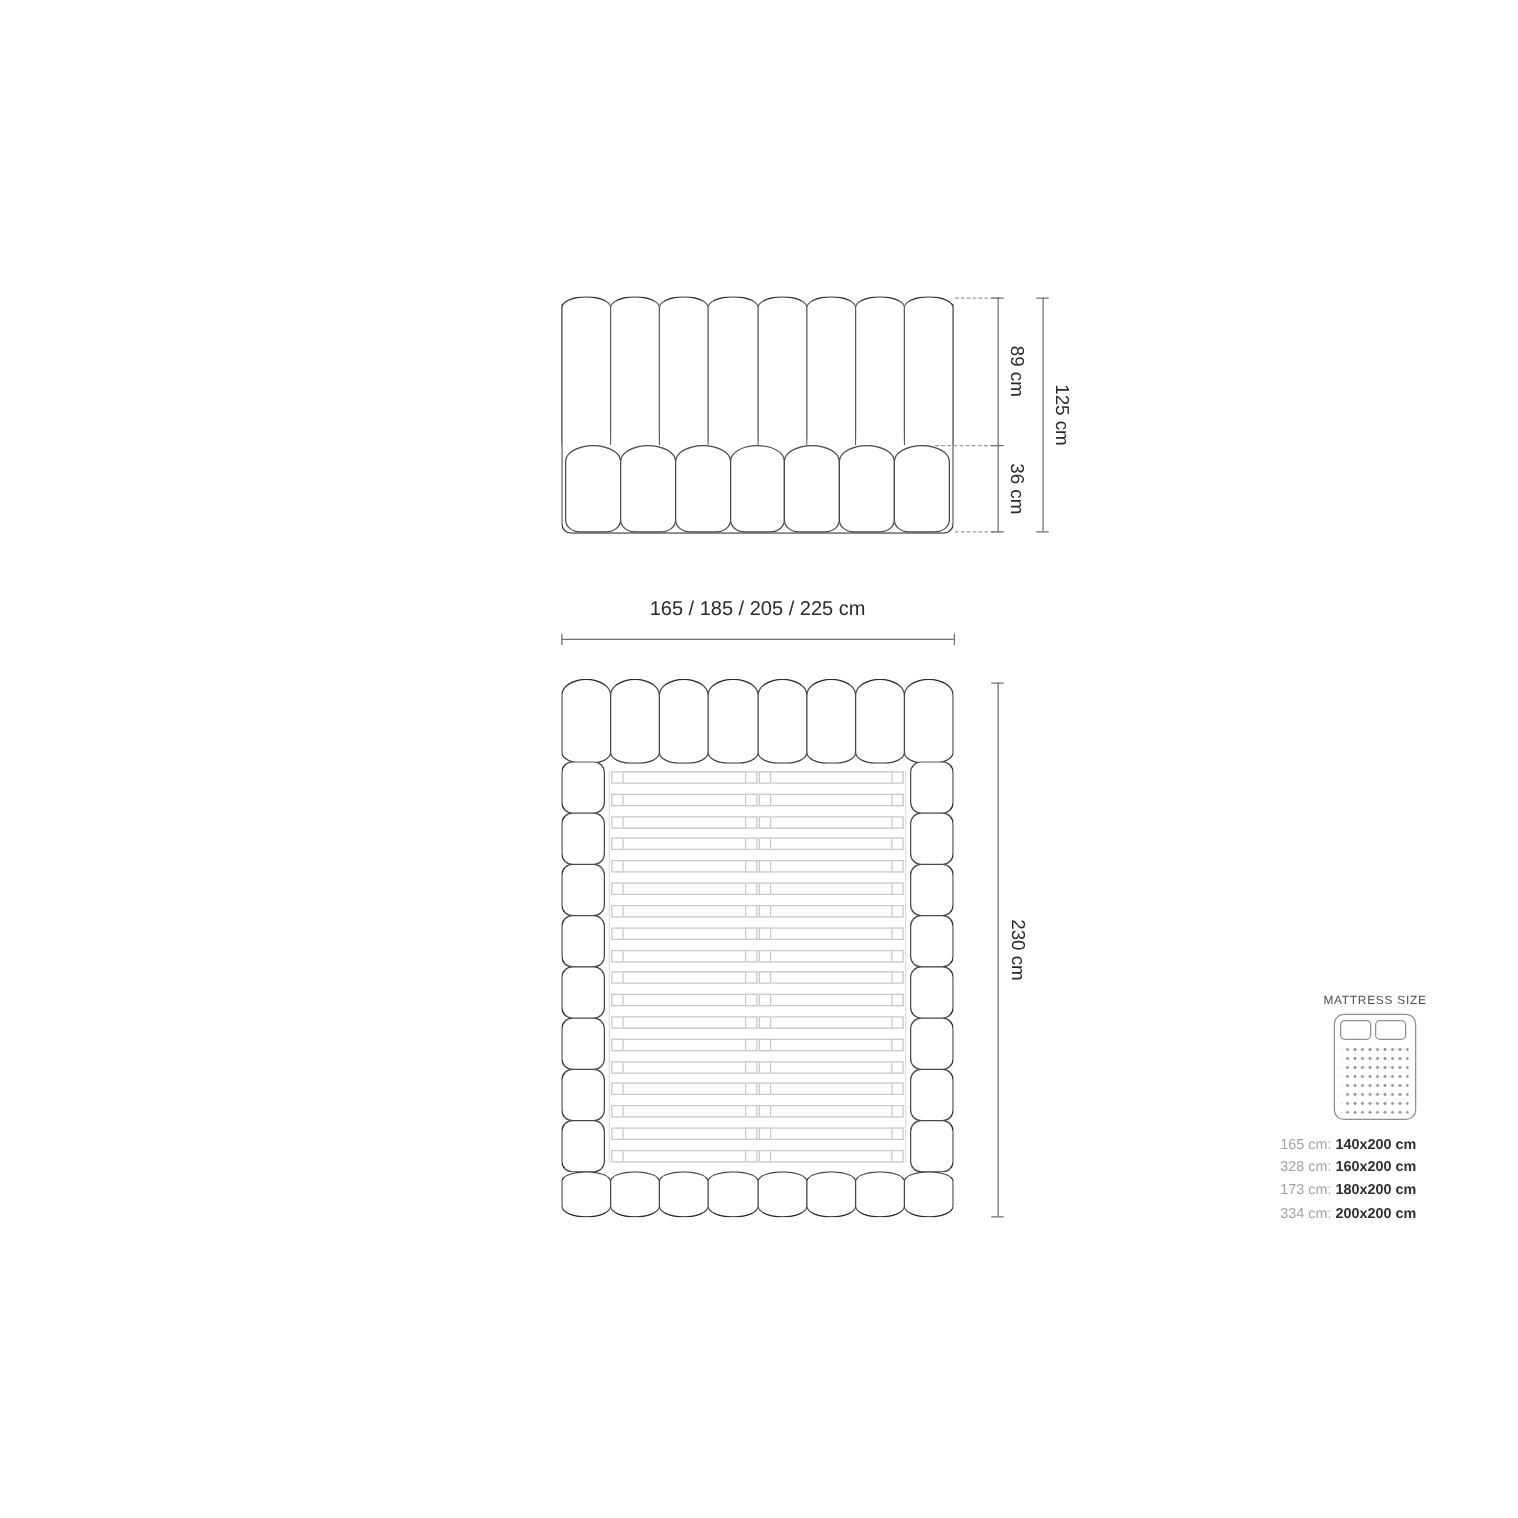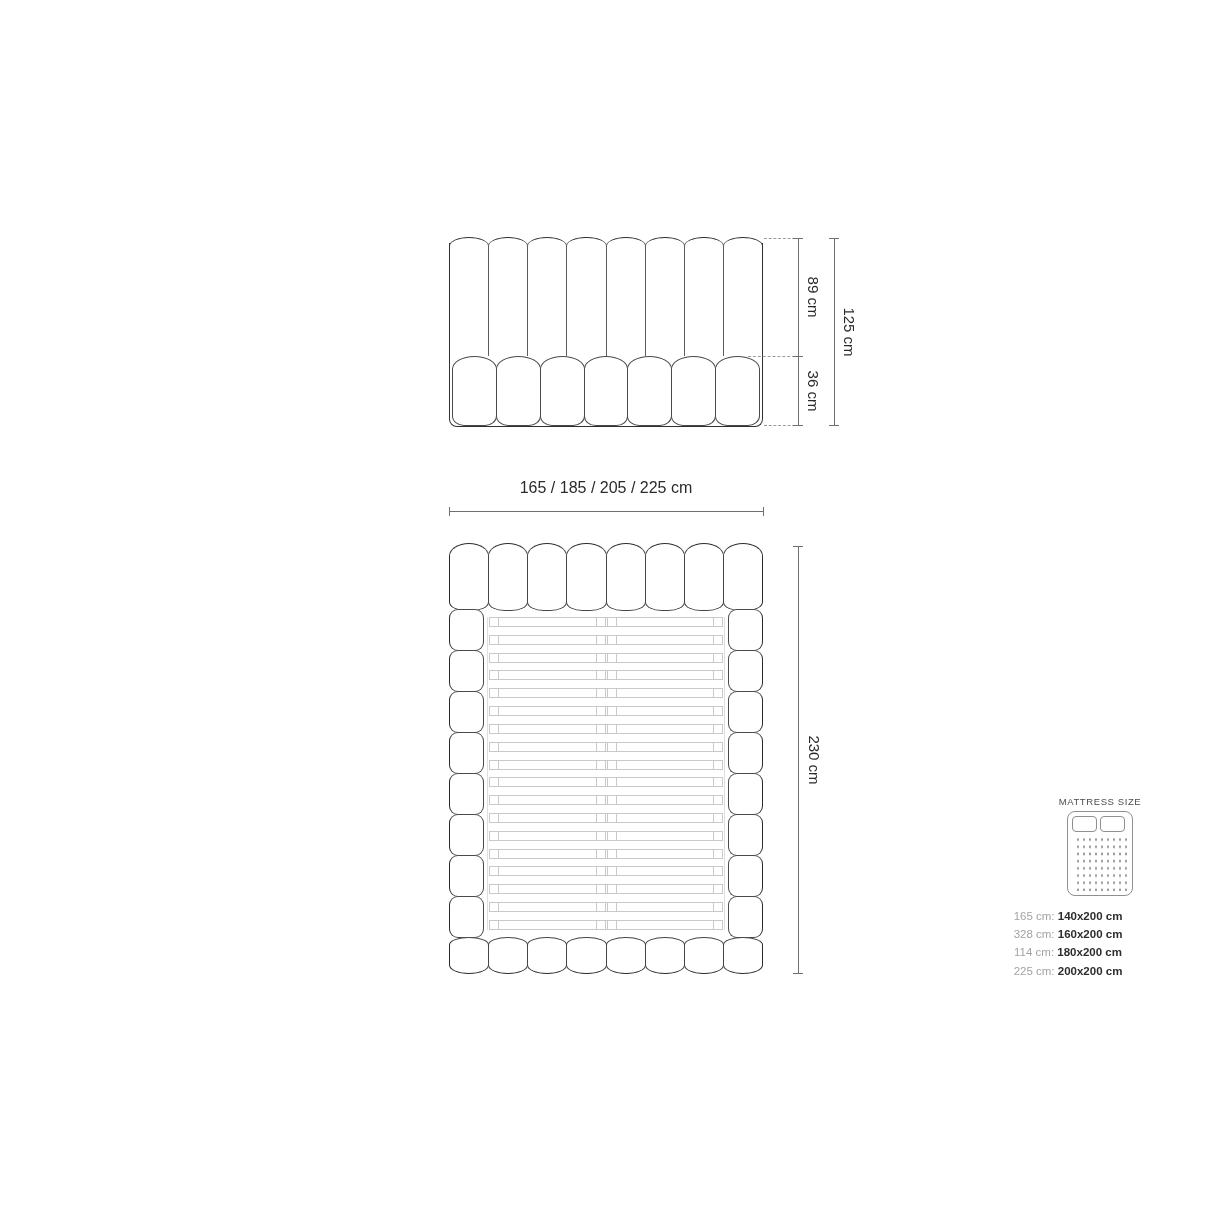--- a/index.html
+++ b/index.html
@@ -61,21 +61,21 @@
   
   .m-title{position:absolute;left:1100px;top:801px;transform:translate(-50%,-50%);
            font-size:9.5px;letter-spacing:.6px;color:#4c4c4c;white-space:nowrap;}
   .m-icon{position:absolute;left:1067px;top:811px;width:64px;height:83px;
           border:1.5px solid #8f8f8f;border-radius:8px;}
   .pillow{position:absolute;top:4px;width:23px;height:14px;border:1.2px solid #8f8f8f;border-radius:4px;}
   .pillow.p1{left:4px;} .pillow.p2{left:32px;}
   .m-dots{position:absolute;left:5px;right:5px;top:22px;bottom:4px;
           background-image:radial-gradient(#9b9b9b 1.1px,transparent 1.3px);
           background-size:6px 7.2px;background-position:2px 2px;}
-  .m-list{position:absolute;left:1003px;top:907px;width:130px;text-align:center;
+  .m-list{position:absolute;left:1003px;top:907px;width:130px;text-align:right;
           font-size:11.5px;line-height:18.2px;white-space:nowrap;}
   .m-list .prefix{color:#a3a3a3;}
   .m-list .value{color:#2d2d2d;font-weight:700;}
 </style>
 </head>
 <body>
 
 <div id="canvas">
 
   <div class="abs" id="front-view">
@@ -289,22 +289,22 @@
   <div class="m-list">
     <div>
       <span class="prefix">165 cm:</span>
       <span class="value">140x200 cm</span>
     </div>
     <div>
       <span class="prefix">328 cm:</span>
       <span class="value">160x200 cm</span>
     </div>
     <div>
-      <span class="prefix">114 cm:</span>
+      <span class="prefix">173 cm:</span>
       <span class="value">180x200 cm</span>
     </div>
     <div>
-      <span class="prefix">225 cm:</span>
+      <span class="prefix">334 cm:</span>
       <span class="value">200x200 cm</span>
     </div>
   </div>
 
 </div>
 
 </body></html>

